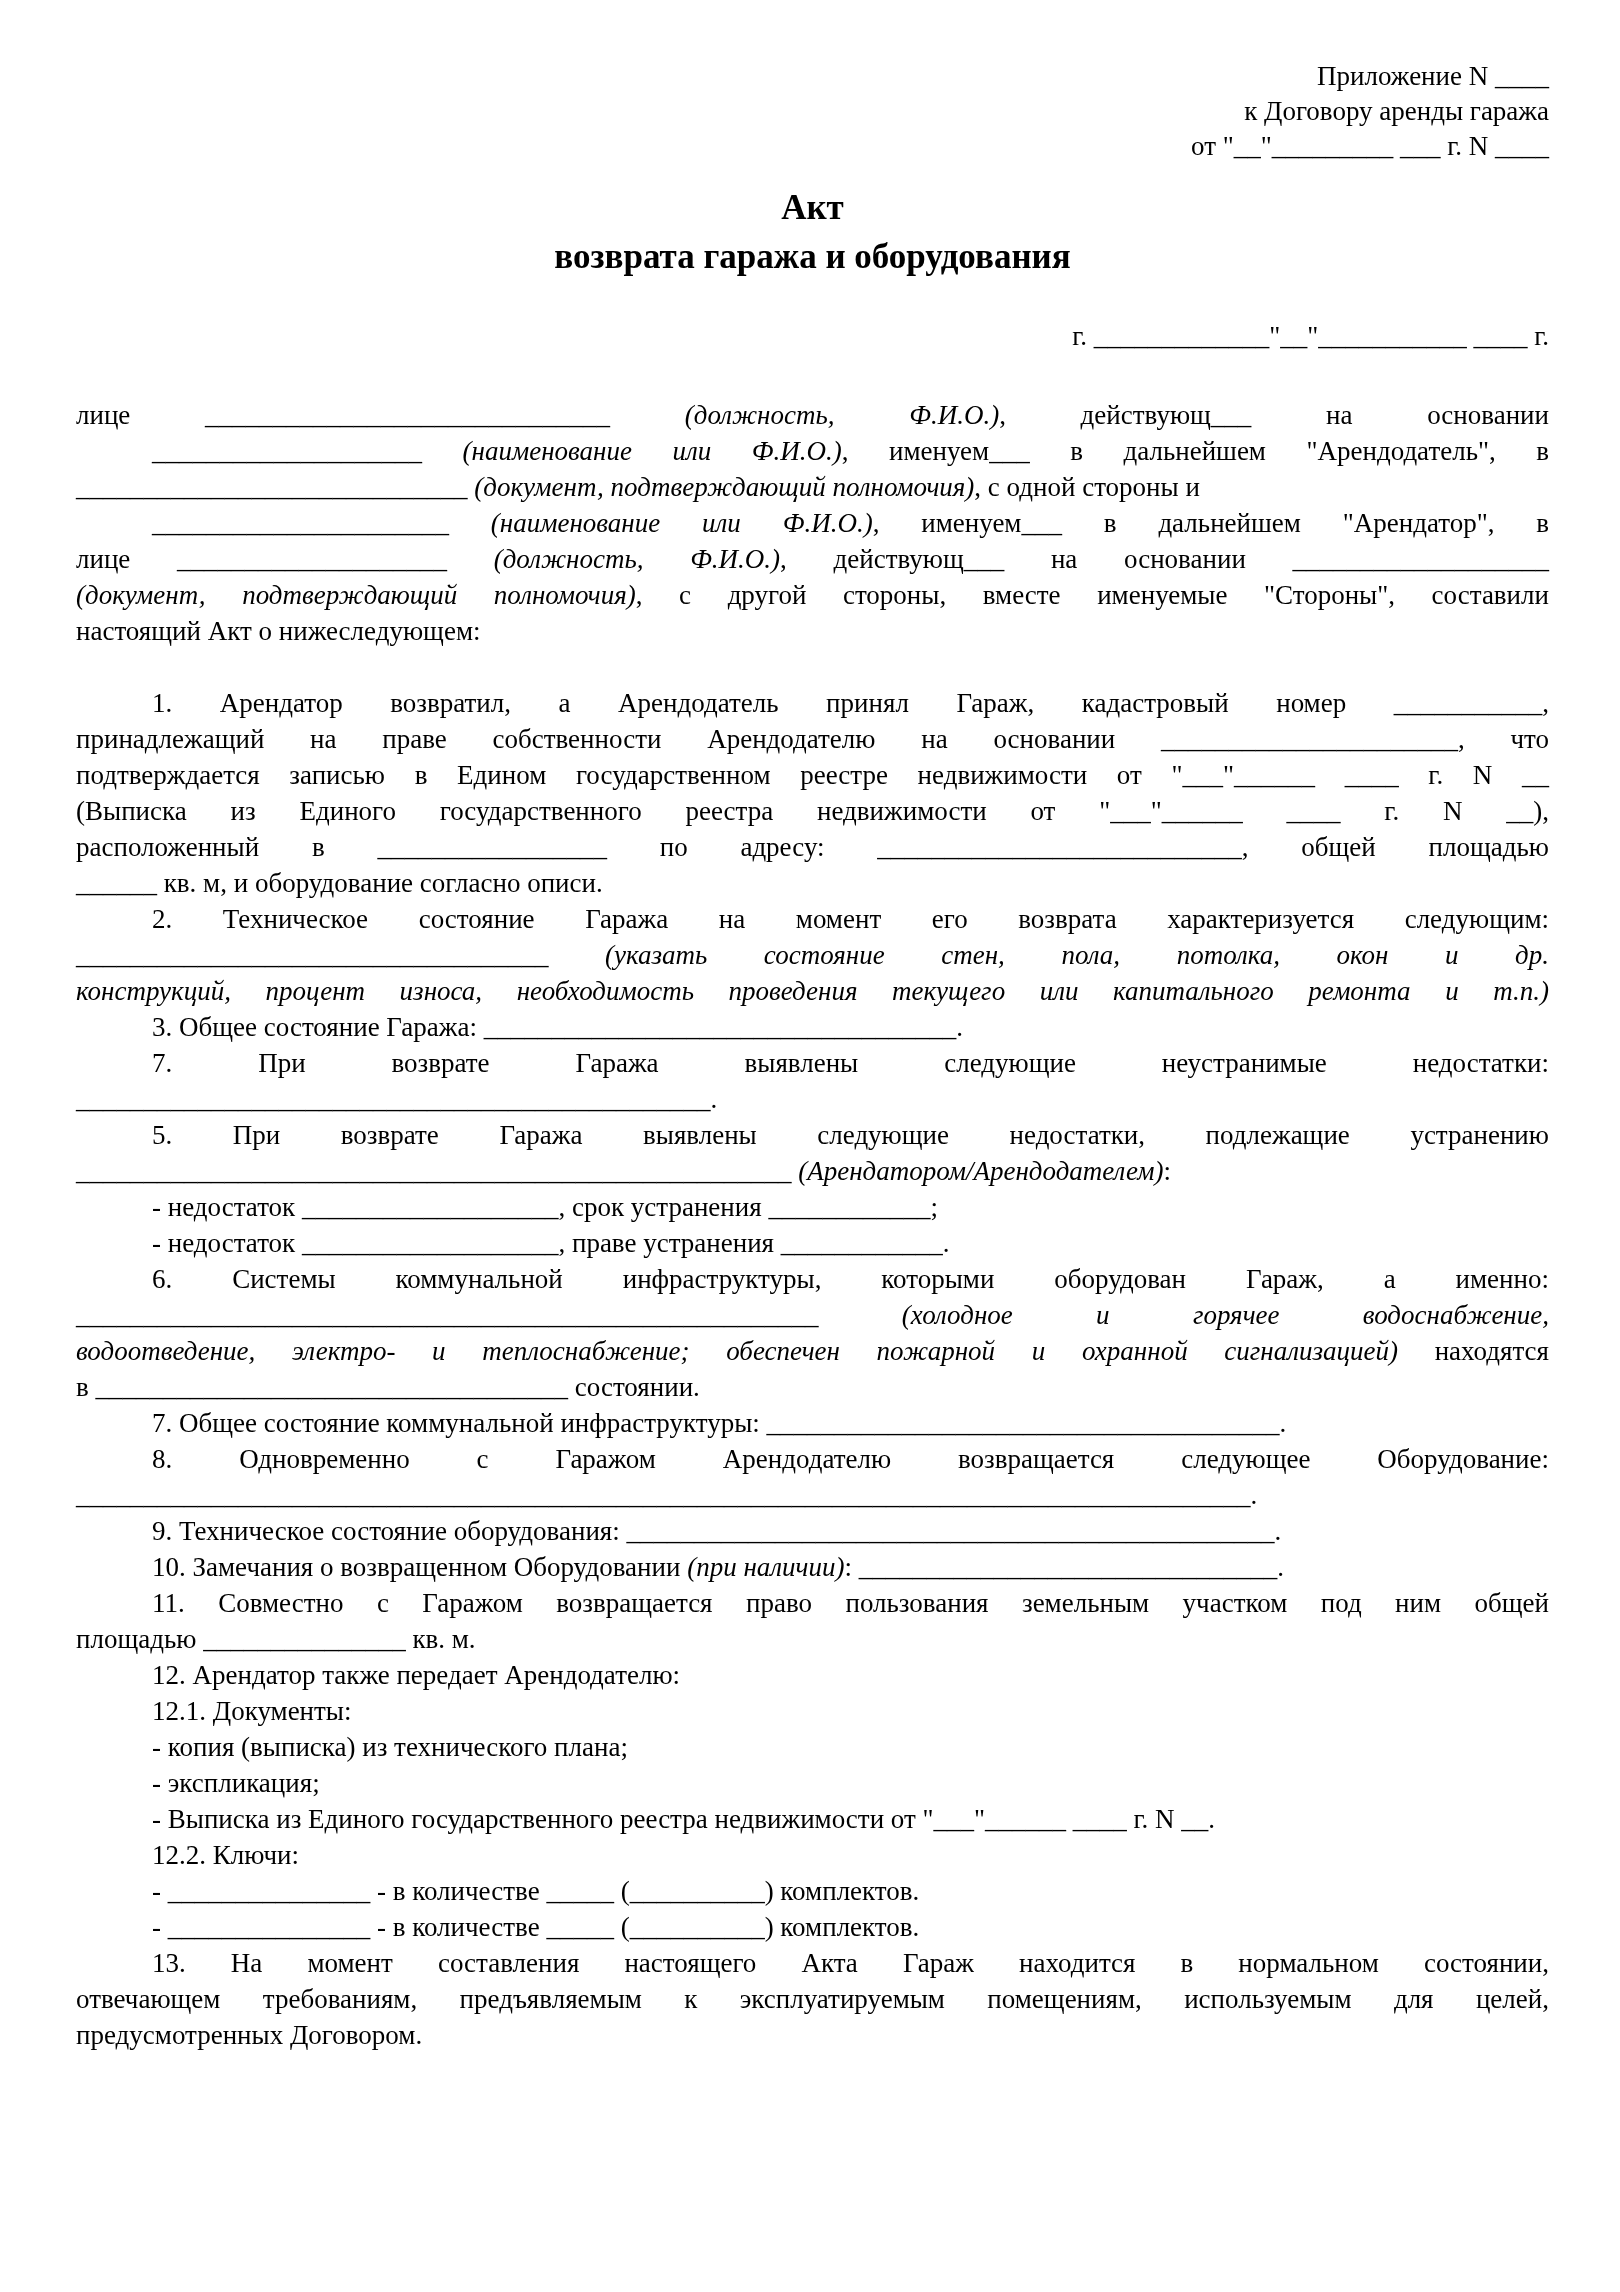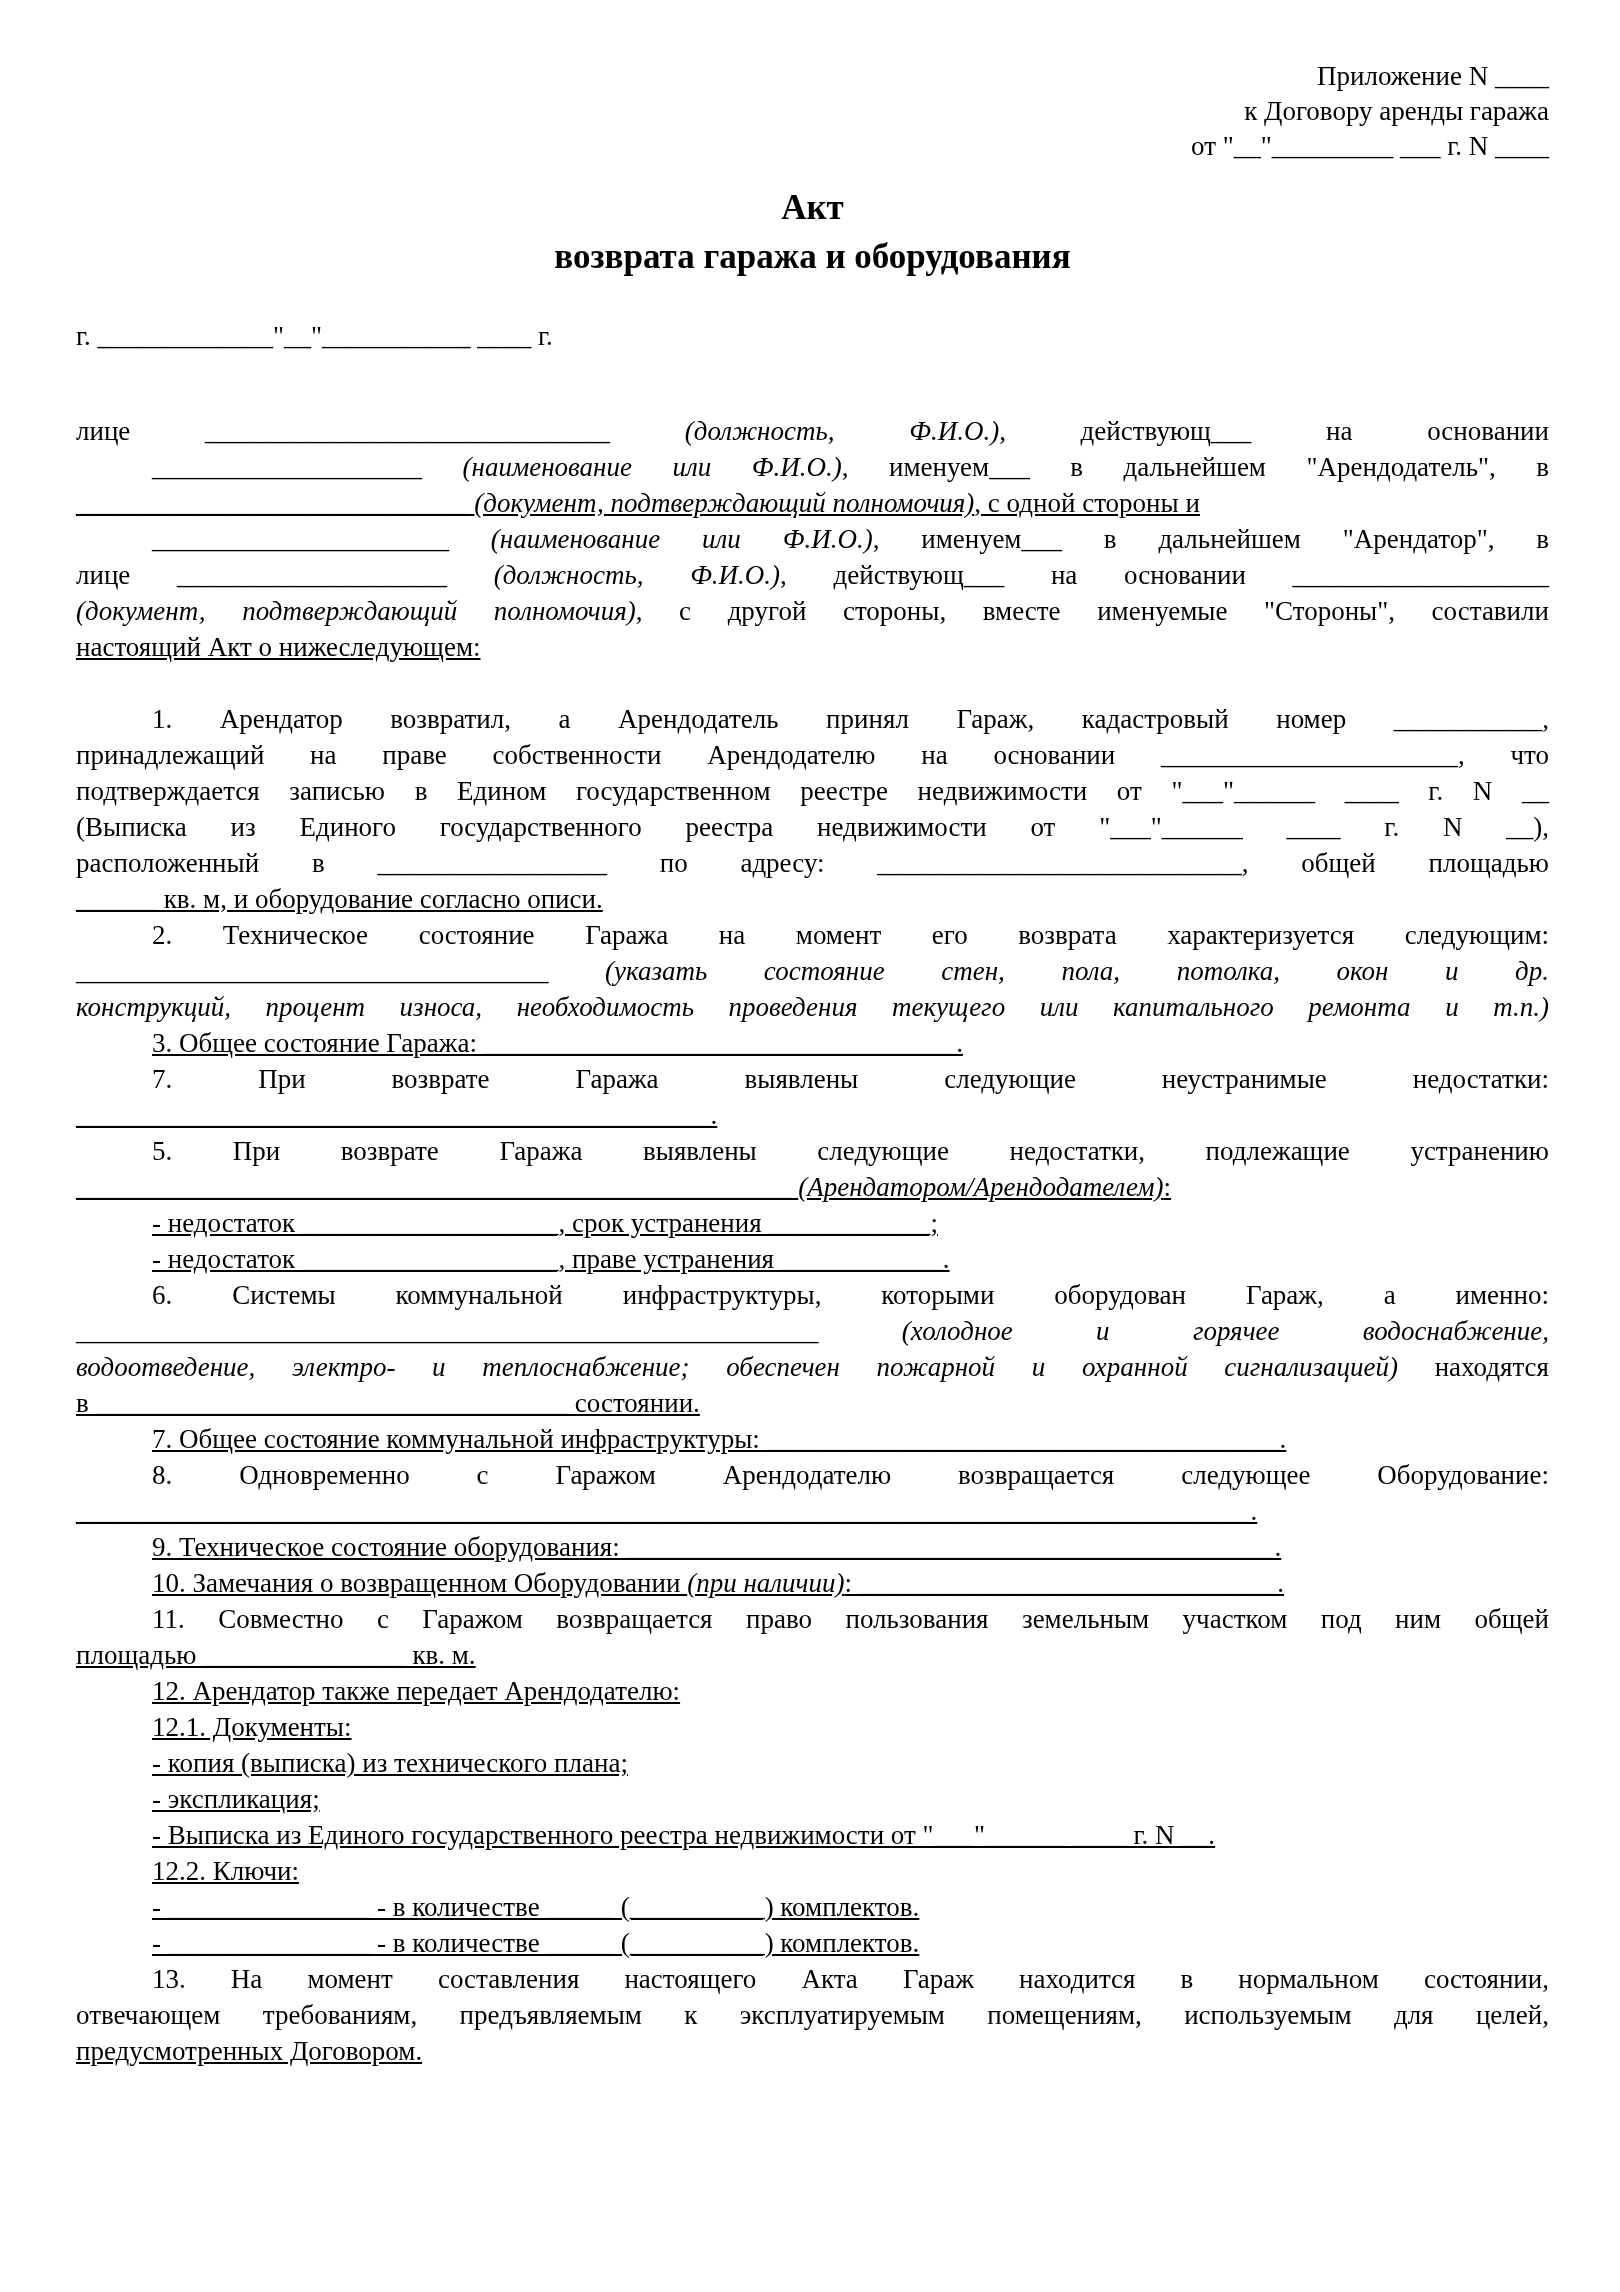--- a/index.html
+++ b/index.html
@@ -5,23 +5,23 @@
     html, body { margin: 0; padding: 0; background: #ffffff; }
     body {
       width: 1620px; height: 2293px; position: relative; overflow: hidden;
       font-family: "Liberation Serif", "DejaVu Serif", serif;
       color: #000000;
     }
     .page { position: absolute; left: 76px; top: 59px; width: 1473px; font-size: 27px; line-height: 36px; }
     .header-block { text-align: right; line-height: 35px; margin-bottom: 19px; }
     .title { text-align: center; font-weight: bold; font-size: 35px; line-height: 49px; font-family: Liberation Serif, serif; }
     .title-block { margin-bottom: 37px; }
-    .place-date { display: flex; justify-content: flex-start; margin-bottom: 59px; }
+    .place-date { display: flex; justify-content: flex-end; margin-bottom: 43px; }
     .j { text-align: justify; text-align-last: justify; white-space: pre-wrap; }
-    .l { text-align: left; white-space: pre-wrap; text-decoration: underline; }
+    .l { text-align: left; white-space: pre-wrap; }
     .ind { padding-left: 76px; }
     em, .it { font-style: italic; }
     .gap { height: 36px; }
   </style>
 </head>
 <body>
 
 <div class="page">
 
   <div class="header-block">

